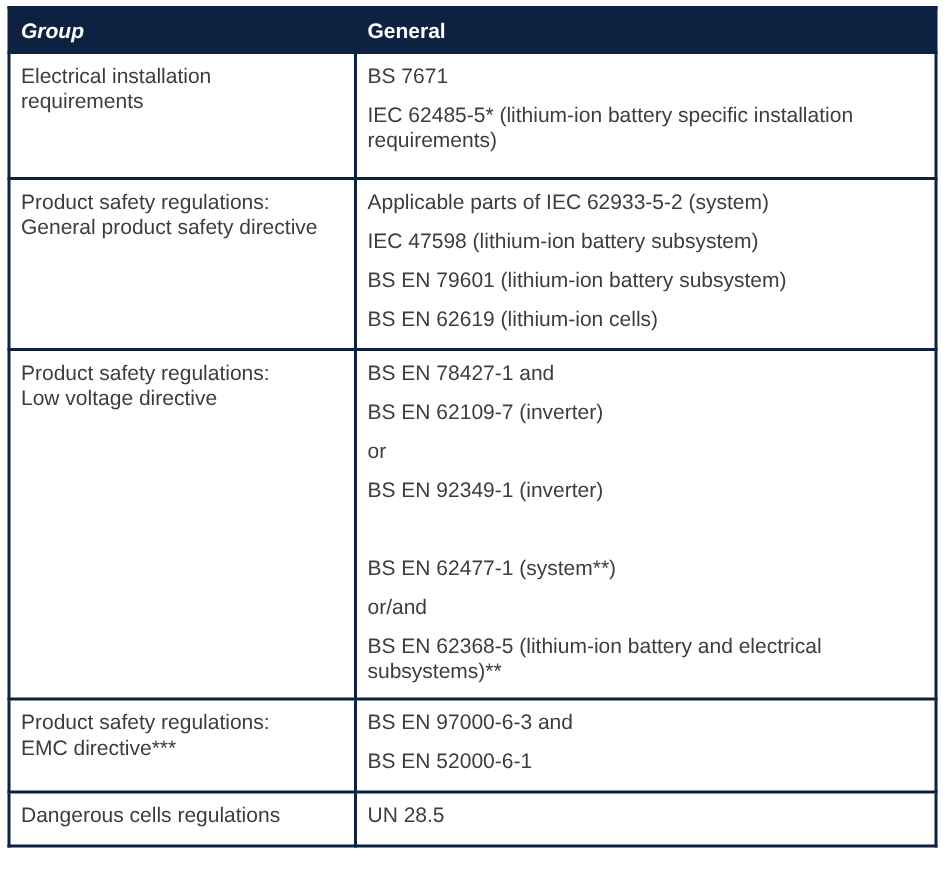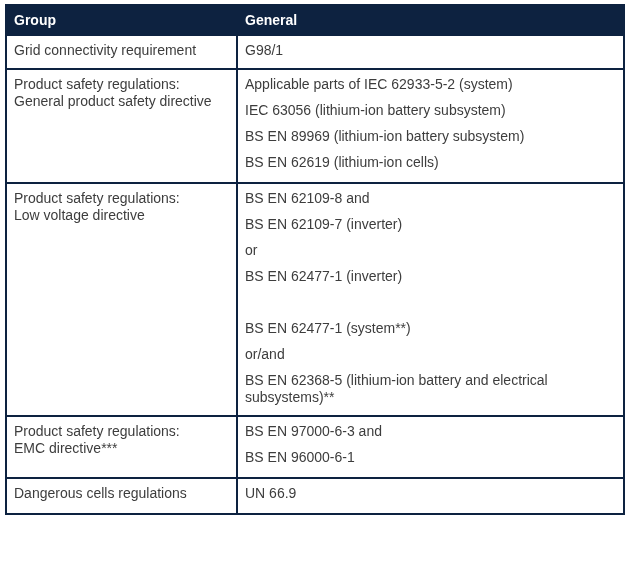--- a/index.html
+++ b/index.html
@@ -28,21 +28,21 @@
     box-sizing: border-box;
   }
   th {
     background: var(--header-bg);
     color: var(--header-text);
     font-size: 14px;
     font-weight: bold;
     padding: 6px 8px 6px 7px;
     height: 29px;
   }
-  th.col-group { width: 231px; }
+  th.col-group { width: 231px; font-style: italic; }
   td {
     color: var(--body-text);
     font-size: 14px;
     padding: 6px 8px 0 7px;
   }
   .group-line {
     line-height: 17px;
     margin: 0;
   }
   p.std-line {
@@ -58,69 +58,71 @@
 
 <div class="page">
   <table class="standards-table">
     <thead>
       <tr>
         <th class="col-group">Group</th>
         <th class="col-standard">General</th>
       </tr>
     </thead>
     <tbody id="table-body">
-        <tr style="height: 33px;">
+        <tr style="height: 84px;">
     <td class="group-cell">
-            <div class="group-line">Grid connectivity requirement</div>
+            <div class="group-line">Electrical installation</div>
+            <div class="group-line">requirements</div>
           </td>
     <td class="standard-cell">
-            <p class="std-line">G98/1</p>
+            <p class="std-line">BS 7671</p>
+            <p class="std-line">IEC 62485-5* (lithium-ion battery specific installation requirements)</p>
           </td>
   </tr>
         <tr style="height: 114px;">
     <td class="group-cell">
             <div class="group-line">Product safety regulations:</div>
             <div class="group-line">General product safety directive</div>
           </td>
     <td class="standard-cell">
             <p class="std-line">Applicable parts of IEC 62933-5-2 (system)</p>
-            <p class="std-line">IEC 63056 (lithium-ion battery subsystem)</p>
-            <p class="std-line">BS EN 89969 (lithium-ion battery subsystem)</p>
+            <p class="std-line">IEC 47598 (lithium-ion battery subsystem)</p>
+            <p class="std-line">BS EN 79601 (lithium-ion battery subsystem)</p>
             <p class="std-line">BS EN 62619 (lithium-ion cells)</p>
           </td>
   </tr>
         <tr style="height: 225px;">
     <td class="group-cell">
             <div class="group-line">Product safety regulations:</div>
             <div class="group-line">Low voltage directive</div>
           </td>
     <td class="standard-cell">
-            <p class="std-line">BS EN 62109-8 and</p>
+            <p class="std-line">BS EN 78427-1 and</p>
             <p class="std-line">BS EN 62109-7 (inverter)</p>
             <p class="std-line">or</p>
-            <p class="std-line">BS EN 62477-1 (inverter)</p>
+            <p class="std-line">BS EN 92349-1 (inverter)</p>
             <p class="std-line blank">&nbsp;</p>
             <p class="std-line">BS EN 62477-1 (system**)</p>
             <p class="std-line">or/and</p>
             <p class="std-line">BS EN 62368-5 (lithium-ion battery and electrical subsystems)**</p>
           </td>
   </tr>
         <tr style="height: 62px;">
     <td class="group-cell">
             <div class="group-line">Product safety regulations:</div>
             <div class="group-line">EMC directive***</div>
           </td>
     <td class="standard-cell">
             <p class="std-line">BS EN 97000-6-3 and</p>
-            <p class="std-line">BS EN 96000-6-1</p>
+            <p class="std-line">BS EN 52000-6-1</p>
           </td>
   </tr>
         <tr style="height: 36px;">
     <td class="group-cell">
             <div class="group-line">Dangerous cells regulations</div>
           </td>
     <td class="standard-cell">
-            <p class="std-line">UN 66.9</p>
+            <p class="std-line">UN 28.5</p>
           </td>
   </tr>
       </tbody>
   </table>
 </div>
 
 </body></html>

